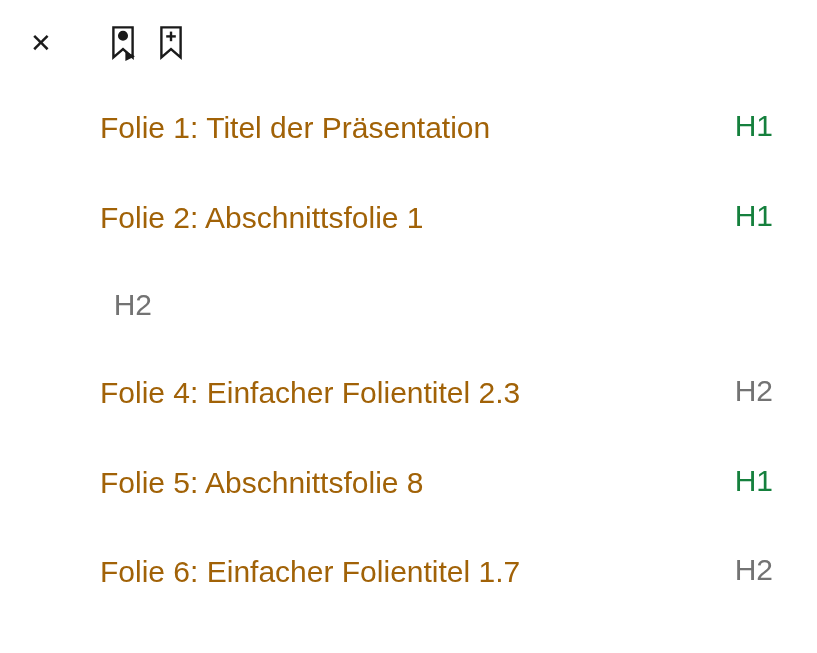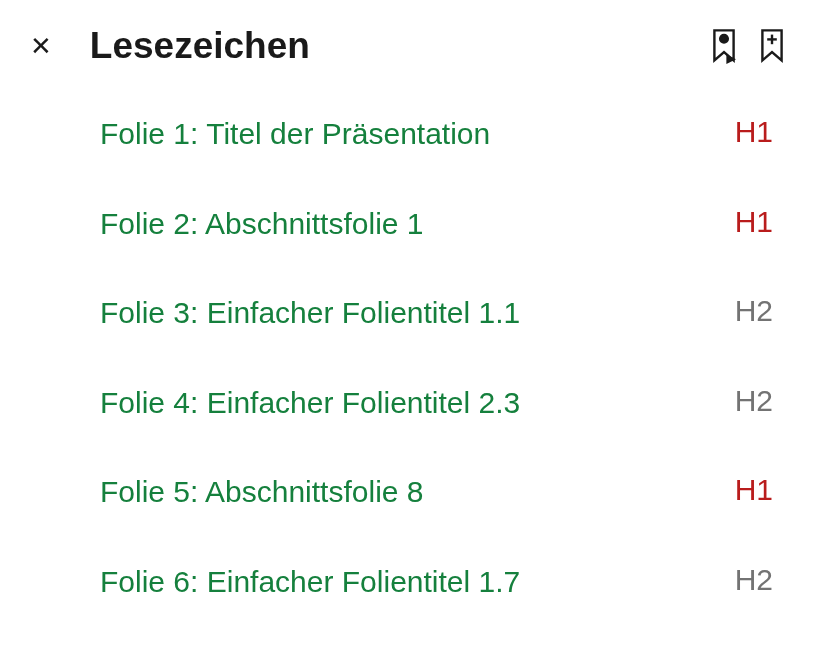--- a/index.html
+++ b/index.html
@@ -46,42 +46,41 @@
     }
     .row {
       display: flex;
       justify-content: space-between;
       align-items: flex-start;
       margin-bottom: 52px;
       cursor: pointer;
     }
     .row-label {
       font-size: 30px;
-      color: #15803d;
+      color: #a16207;
       line-height: 1.25;
       max-width: 570px;
     }
     .row-level {
       font-size: 30px;
       font-weight: 400;
       min-width: 56px;
       text-align: right;
       padding-right: 4px;
     }
-    .H1 { color: #b91c1c; }
+    .H1 { color: #15803d; }
     .H2 { color: #737373; }
   </style>
 </head>
 <body>
 
 <div class="header">
   <div class="close-btn">
     <span>✕</span>
   </div>
-  <div class="title">Lesezeichen</div>
   <div class="icon-btn">
     <svg viewBox="0 0 24 30" fill="none" stroke="#1a1a1a" stroke-width="2">
       <path d="M4 2 H20 V27 L12 20 L4 27 Z" fill="none"></path>
       <circle cx="12" cy="9" r="3.2" fill="#1a1a1a"></circle>
       <circle cx="12" cy="9" r="1.1" fill="#ffffff"></circle>
       <path d="M14 22 L22 26 L14 30 Z" fill="#1a1a1a" stroke="none"></path>
     </svg>
   </div>
   <div class="icon-btn">
     <svg viewBox="0 0 24 30" fill="none" stroke="#1a1a1a" stroke-width="2">
@@ -95,21 +94,20 @@
 <div class="list">
   <div class="row">
     <span class="row-label">Folie 1: Titel der Präsentation</span>
     <span class="row-level H1">H1</span>
   </div>
   <div class="row">
     <span class="row-label">Folie 2: Abschnittsfolie 1</span>
     <span class="row-level H1">H1</span>
   </div>
   <div class="row">
-    <span class="row-label">Folie 3: Einfacher Folientitel 1.1</span>
     <span class="row-level H2">H2</span>
   </div>
   <div class="row">
     <span class="row-label">Folie 4: Einfacher Folientitel 2.3</span>
     <span class="row-level H2">H2</span>
   </div>
   <div class="row">
     <span class="row-label">Folie 5: Abschnittsfolie 8</span>
     <span class="row-level H1">H1</span>
   </div>

